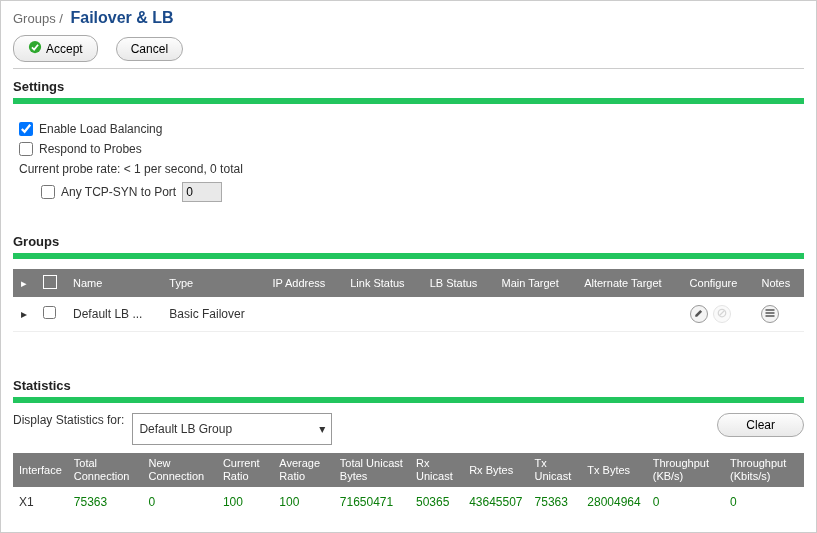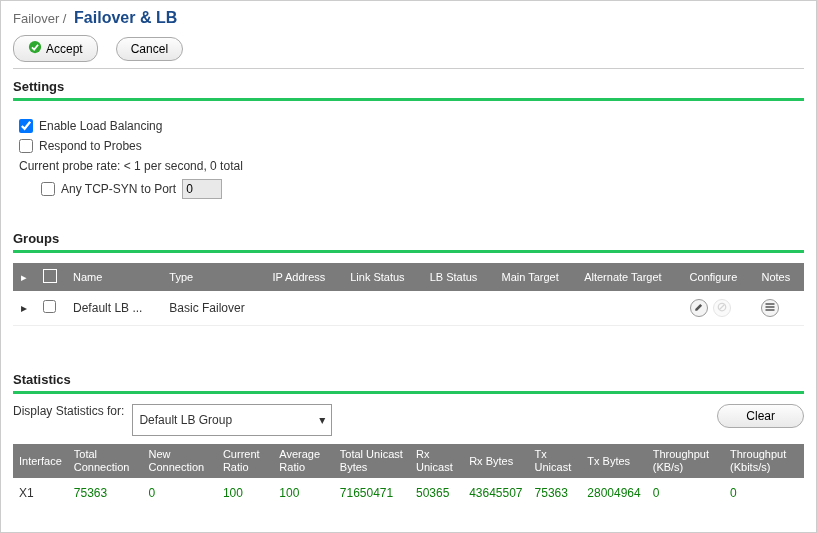--- a/index.html
+++ b/index.html
@@ -25,21 +25,21 @@
   font-size: 12px;
   cursor: pointer;
   border-radius: 12px;
   display: inline-flex;
   align-items: center;
   gap: 4px;
 }
 .btn.accept svg { width:14px; height:14px; }
 .hr { border: none; border-top: 1px solid #ccc; margin: 4px 0 10px 0; }
 .section-title { font-weight: bold; font-size: 13px; color: #222; margin: 6px 0 4px 0; }
-.section-title.underlined { border-bottom:3px solid #22c55e; padding-bottom: 4px; margin-bottom: 10px; }
+.section-title.underlined { border-bottom:6px solid #22c55e; padding-bottom: 4px; margin-bottom: 10px; }
 .settings-block { padding: 2px 6px 8px 6px; margin-top: 8px; }
 .setting-row { display:flex; align-items:center; gap:6px; margin: 6px 0; font-size: 12px; color:#333; }
 .setting-row input[type=checkbox] { width:14px; height:14px; }
 .setting-row.indent { margin-left: 22px; }
 .port-input { width: 40px; border:1px solid #aaa; background:#e9e9e9; padding:2px 3px; font-size:12px; }
 .groups-table, .stats-table { width:100%; border-collapse: collapse; font-size:12px; }
 .groups-table th, .stats-table th {
   background:#7b7b7b; color:#fff; font-weight:normal; text-align:left;
   padding: 6px 8px; font-size:11px;
 }
@@ -67,21 +67,21 @@
 .stats-table th { padding:4px 6px; line-height:1.2; }
 .stats-table td { padding: 8px 6px; color:#0a7d0a; }
 .stats-table td.iface { color:#333; }
 .stats-table tbody tr { background:#fff; }
 .th-checkbox { width:14px; height:14px; border:1px solid #fff; display:inline-block; background:transparent; }
 </style>
 </head>
 <body>
 
 <div class="breadcrumb">
-  <span class="crumb">Failover /</span>
+  <span class="crumb">Groups /</span>
   <span class="title">Failover &amp; LB</span>
 </div>
 
 <div class="btnbar">
   <button class="btn accept">
     <span>
       <svg viewBox="0 0 16 16">
           <circle cx="8" cy="8" r="7" fill="#2fa82f"></circle>
           <path d="M4.5 8.5 L7 11 L11.5 5.5" stroke="#fff" stroke-width="2" fill="none"></path>
         </svg>

